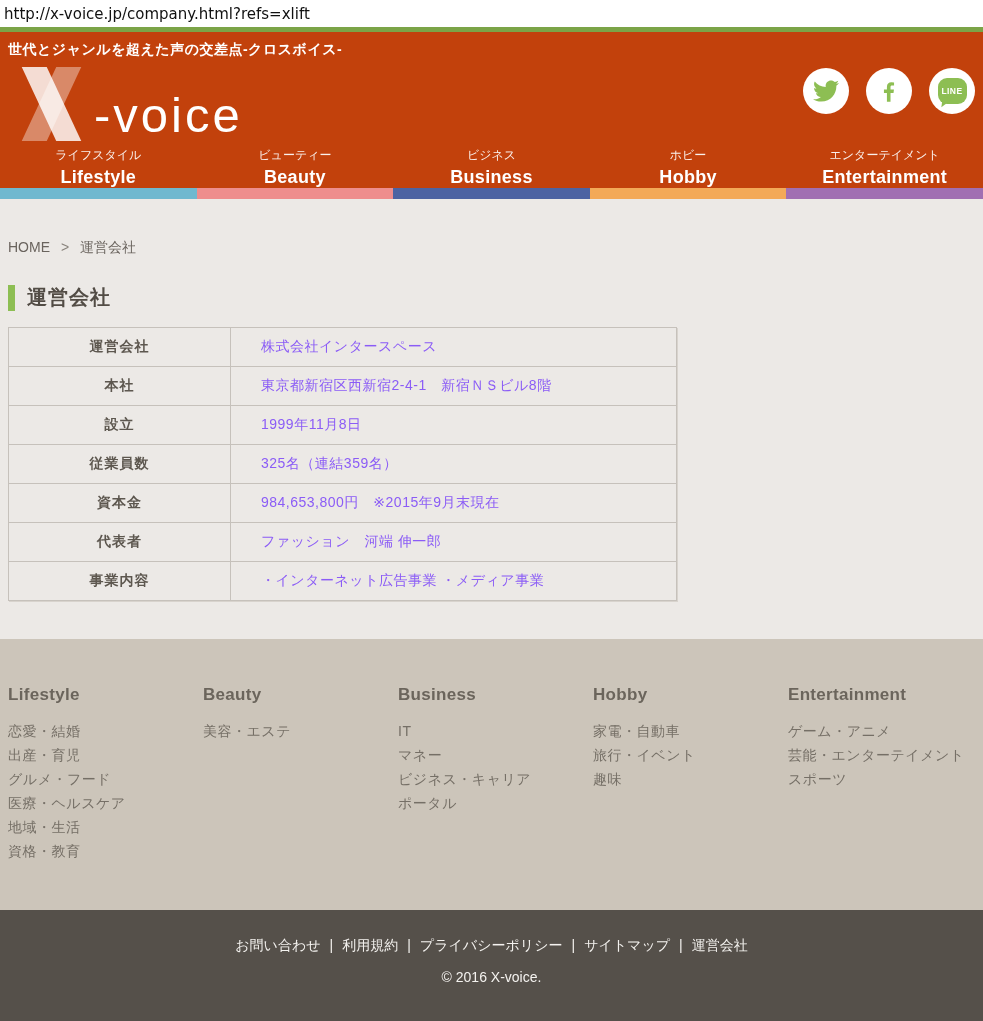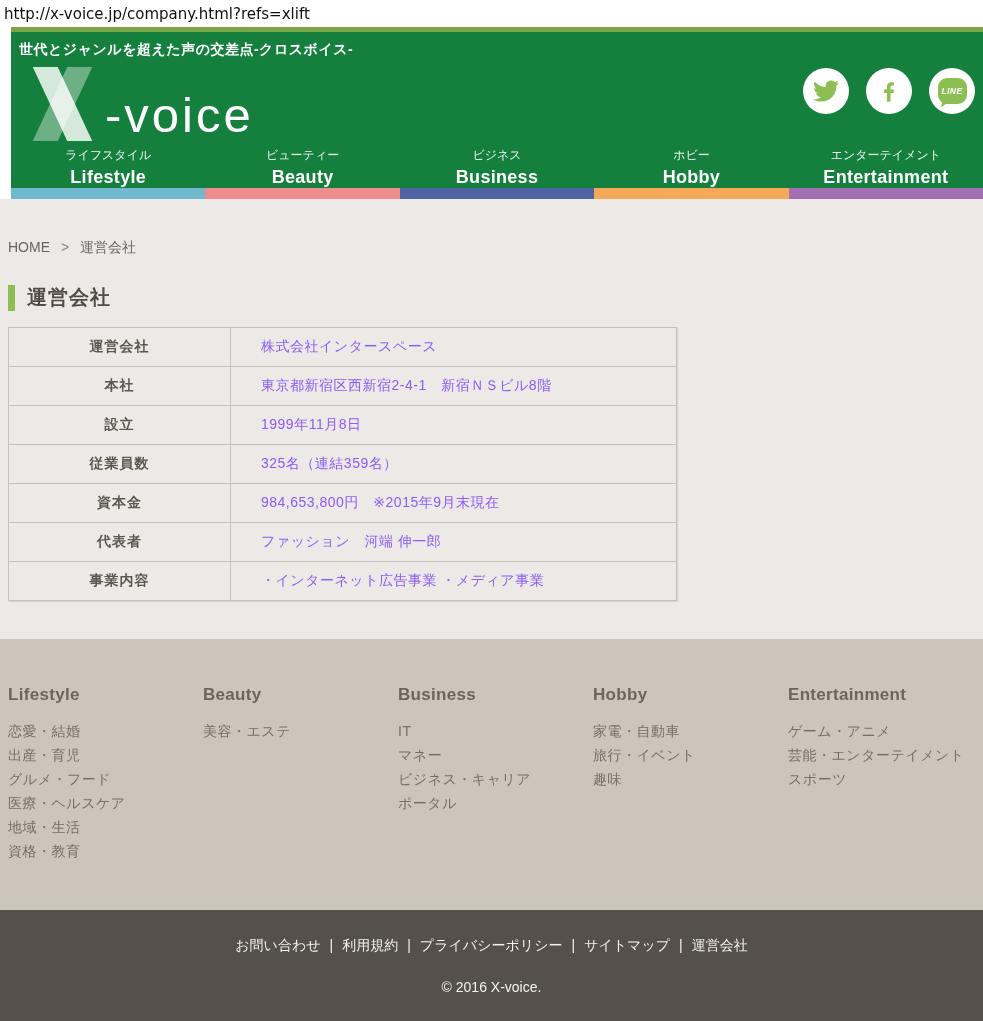--- a/index.html
+++ b/index.html
@@ -9,39 +9,39 @@
     font-family:"Liberation Sans","DejaVu Sans",sans-serif;
     color:#6a645e;
   }
   
   .url-bar {
     height:27px; background:#fff; padding:5px 0 0 4px;
     font-size:15px; color:#111;
     font-family:"DejaVu Sans","Liberation Sans",sans-serif;
   }
   
-  .site-header { background:#15803d; position:relative;margin-left:11px; }
+  .site-header { background:#c2410c; position:relative; }
   .header-topline { height:5px; background:#7ba447; }
   .tagline {
     padding:9px 0 0 8px; font-size:14px; font-weight:bold; color:#fff;
     letter-spacing:.5px;
   }
   .logo { display:flex; align-items:flex-end; padding:4px 0 0 8px; height:82px; }
   .logo-x { position:relative; width:86px; height:74px; flex:none; }
   .logo-x .stroke { position:absolute; top:0; left:31px; width:25px; height:74px; }
   .logo-x .stroke-up   { transform:skewX(-25deg); background:rgba(255,255,255,.38); }
   .logo-x .stroke-down { transform:skewX(25deg);  background:rgba(255,255,255,.82); }
   .logo-rest {
     color:#fff; font-size:49px; line-height:.95; letter-spacing:3px;
     font-weight:400; padding-bottom:2px;
   }
   .social { position:absolute; top:41px; right:8px; display:flex; gap:17px; }
   .social-btn {
     width:46px; height:46px; border-radius:50%; background:#fff;
-    display:flex; align-items:center; justify-content:center; cursor:pointer;font-style:italic;
+    display:flex; align-items:center; justify-content:center; cursor:pointer;
   }
   .social-btn svg { display:block; }
   .line-bubble {
     position:relative; width:29px; height:26px; background:#8dbe53;
     border-radius:9px; display:flex; align-items:center; justify-content:center;
   }
   .line-bubble:after {
     content:""; position:absolute; left:4px; bottom:-4px;
     border:5px solid transparent; border-top-color:#8dbe53;
     border-left-color:#8dbe53; transform:rotate(8deg);
@@ -79,21 +79,21 @@
     display:flex;
   }
   .fcol { width:195px; flex:none; }
   .fcol-title { font-size:17px; font-weight:bold; color:#6b655c; margin-bottom:14px; letter-spacing:.3px; }
   .fcol a { display:block; font-size:14px; color:#756f66; text-decoration:none; line-height:24px; cursor:pointer; letter-spacing:.5px; }
   
   .bottom-bar { background:#55504a; height:113px; text-align:center; padding-top:27px; }
   .bottom-links { font-size:14px; color:#f4f2ef; }
   .bottom-links a { color:#f4f2ef; text-decoration:none; cursor:pointer; }
   .bottom-links .bsep { margin:0 9px; }
-  .copyright { margin-top:24px; font-size:14px; color:#f4f2ef; }
+  .copyright { margin-top:14px; font-size:14px; color:#f4f2ef; }
 </style>
 </head>
 <body>
 
 <div class="url-bar">http://x-voice.jp/company.html?refs=xlift</div>
 
 <header class="site-header">
   <div class="header-topline"></div>
   <div class="tagline">世代とジャンルを超えた声の交差点-クロスボイス-</div>
 

